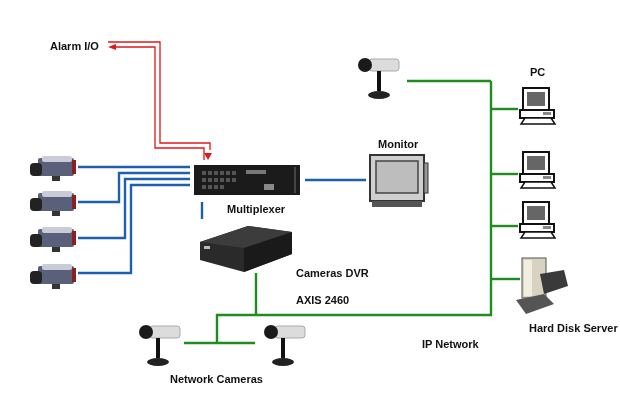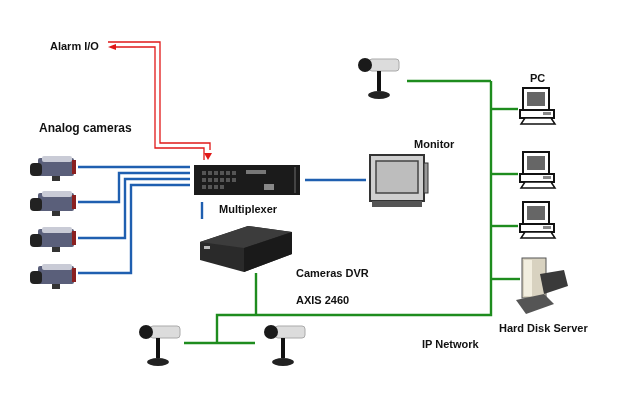--- a/index.html
+++ b/index.html
@@ -154,22 +154,22 @@
     <ellipse cx="22" cy="42" rx="11" ry="4" fill="#222"></ellipse>
   </svg>
   <svg class="dev" style="left:261px;top:320px" width="48" height="48" viewBox="0 0 48 48">
     <rect x="14" y="6" width="30" height="12" rx="3" fill="#dcdcdc" stroke="#aaa"></rect>
     <circle cx="10" cy="12" r="7" fill="#1a1a1a"></circle>
     <rect x="20" y="18" width="4" height="20" fill="#111"></rect>
     <ellipse cx="22" cy="42" rx="11" ry="4" fill="#222"></ellipse>
   </svg>
 
   <div class="lbl" style="left:50px;top:40px;">Alarm I/O</div>
-  <div class="lbl" style="left:39px;top:122px;font-size:12px;">Analog cameras</div>
-  <div class="lbl" style="left:219px;top:203px;text-align:right;">Multiplexer</div>
+  <div class="lbl" style="left:227px;top:203px;text-align:right;">Multiplexer</div>
   <div class="lbl" style="left:296px;top:254px;margin-top:40px;">AXIS 2460</div>
   <div class="lbl" style="left:296px;top:267px;">Cameras DVR</div>
-  <div class="lbl" style="left:378px;top:138px;margin-left:36px;">Monitor</div>
-  <div class="lbl" style="left:530px;top:72px;">PC</div>
+  <div class="lbl" style="left:378px;top:138px;">Monitor</div>
+  <div class="lbl" style="left:530px;top:66px;">PC</div>
   <div class="lbl" style="left:422px;top:294px;margin-top:44px;">IP Network</div>
-  <div class="lbl" style="left:499px;top:322px;">Hard Disk Server</div>
+  <div class="lbl" style="left:529px;top:322px;">Hard Disk Server</div>
+  <div class="lbl" style="left:170px;top:373px;">Network Cameras</div>
 
 </div>
 
 </body></html>

